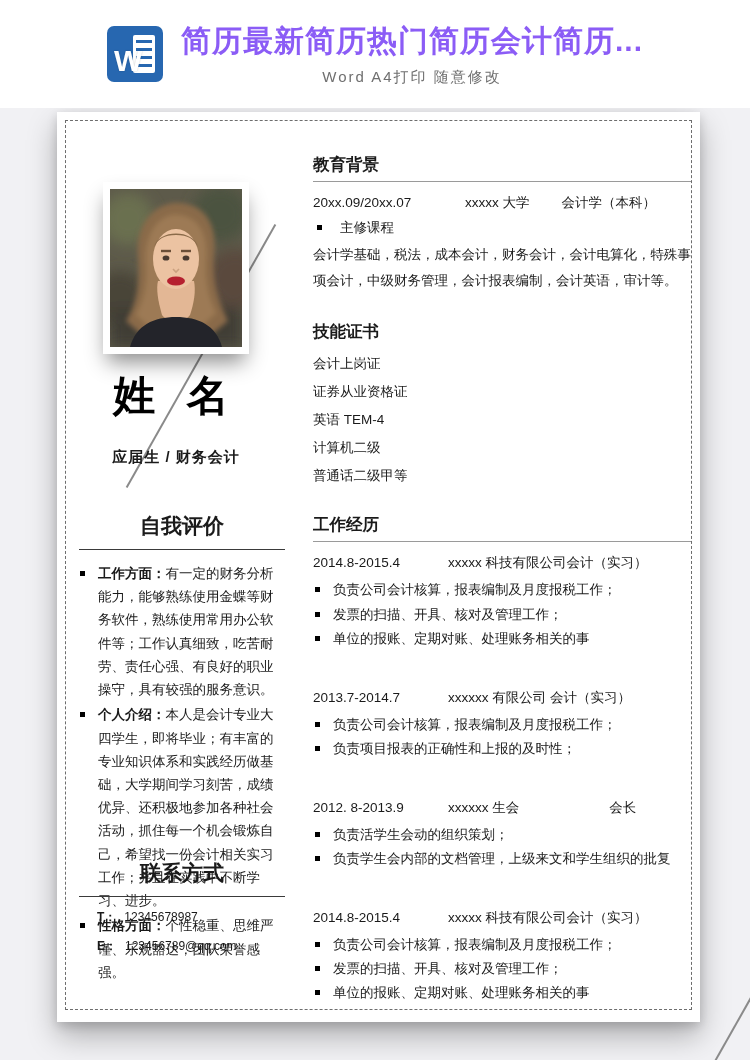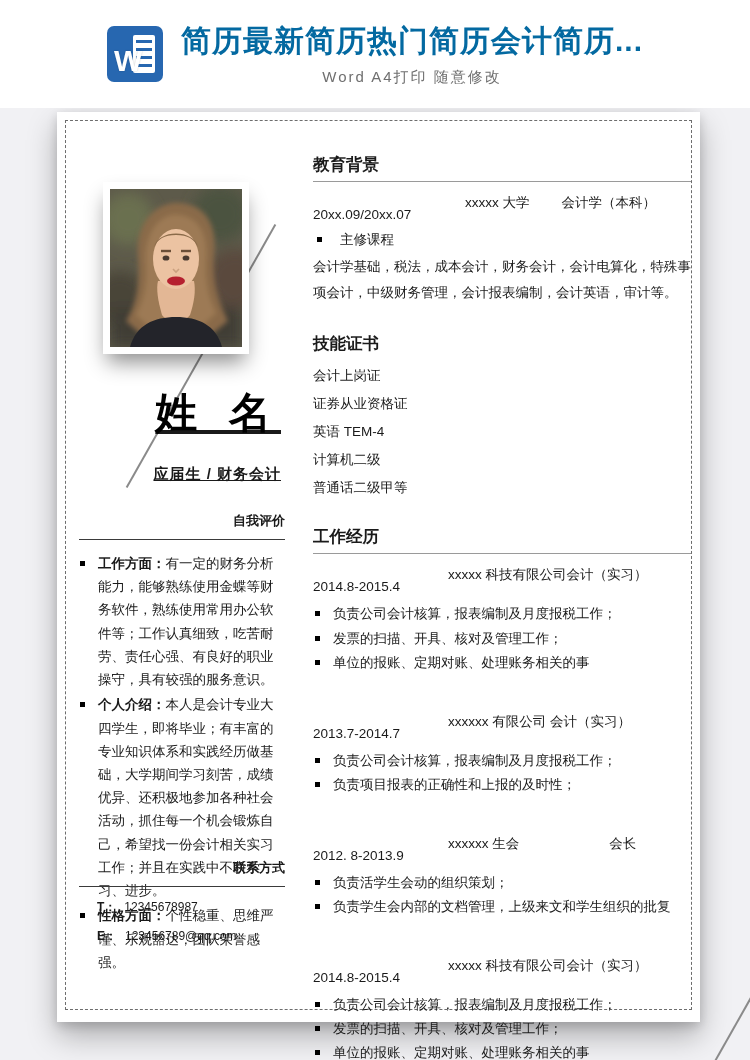--- a/index.html
+++ b/index.html
@@ -21,21 +21,21 @@
   }
   .word-icon { position:relative; width:56px; height:56px; background:#2767b0; border-radius:7px; flex:0 0 auto; }
   .word-icon .page { position:absolute; right:8px; top:9px; width:22px; height:38px; background:#fff; border-radius:2px; padding:5px 3px; }
   .word-icon .page .lines { width:100%; height:100%;
     background:repeating-linear-gradient(#2767b0 0 3px, transparent 3px 8px); }
   .word-icon .w {
     position:absolute; left:7px; bottom:6px; color:#fff; font-weight:bold;
     font-size:30px; line-height:1; text-shadow:0 0 2px rgba(0,0,0,.2);
   }
   .banner-text { display:flex; flex-direction:column; align-items:center; }
-  .banner-title { font-size:30px; font-weight:bold; color:#0369a1; letter-spacing:1px; }
+  .banner-title { font-size:30px; font-weight:bold; color:#8b5cf6; letter-spacing:1px; }
   .banner-sub { margin-top:6px; font-size:15px; color:#6f6f6f; letter-spacing:2px; }
 
   
   .paper {
     position:absolute; left:57px; top:112px; width:643px; height:910px;
     background:#ffffff;
     box-shadow:0 14px 28px rgba(0,0,0,.28), 0 4px 10px rgba(0,0,0,.15);
     z-index:2;
   }
   .dashed {
@@ -52,27 +52,27 @@
   
   .polaroid {
     position:absolute; left:46px; top:70px; width:146px; height:172px;
     background:#fff; padding:7px;
     box-shadow:0 12px 20px -4px rgba(0,0,0,.45);
     z-index:4;
   }
   .polaroid svg { display:block; width:100%; height:100%; }
 
   
-  .name-block { position:absolute; left:14px; top:273px; width:210px; text-align:right; z-index:4;text-decoration:underline; }
+  .name-block { position:absolute; left:14px; top:256px; width:210px; text-align:center; z-index:4; }
   .name { font-size:42px; font-weight:bold; letter-spacing:10px; color:#000; }
   .tagline { margin-top:24px; font-size:15px; font-weight:bold; letter-spacing:1px; }
 
   .left-sec { position:absolute; left:22px; width:206px; z-index:4; }
   .sec-head-l {
-    text-align:right; font-size:13px; font-weight:bold;
+    text-align:center; font-size:21px; font-weight:bold;
     padding-bottom:9px; border-bottom:1px solid #3a3a3a;
   }
   .eval { top:400px; }
   .eval-list { margin-top:12px; }
   .eval-item { display:flex; margin-bottom:2px; }
   .sq { flex:0 0 auto; width:5px; height:5px; background:#000; margin:9px 13px 0 1px; }
   .eval-text { font-size:13.5px; line-height:1.72; }
   .b { font-weight:bold; }
 
   .contact { top:747px; }
@@ -80,21 +80,21 @@
   .c-row .b { margin-right:8px; }
 
   
   .right-col { position:absolute; left:256px; top:42px; width:378px; z-index:4; }
   .sec-head-r {
     font-size:16.5px; font-weight:bold; padding-bottom:5px;
     border-bottom:1px solid #9a9a9a; margin-bottom:7px;
   }
   .sec-head-r.noline { border-bottom:none; margin-bottom:3px; }
   .row3 { display:flex; font-size:13.5px; line-height:2; }
-  .row3 .p1 { width:152px; flex:0 0 auto;margin-top:12px; }
+  .row3 .p1 { width:152px; flex:0 0 auto; }
   .row3 .p2 { margin-right:32px; }
   .jrow .p1 { width:135px; }
   .jrow .p3 { margin-left:58px; }
   .bullet-row { display:flex; font-size:13.5px; line-height:1.78; }
   .bullet-row .sq { margin:9px 13px 0 2px; }
   .bullet-row.course .sq { margin-left:4px; margin-right:18px; }
   .para { font-size:13.5px; line-height:1.95; margin-top:2px; }
   .skill-list { font-size:13.5px; line-height:1.85; margin-top:4px; }
   .skill-list div { margin-bottom:3px; }
   .gap-sec { margin-top:26px; }

